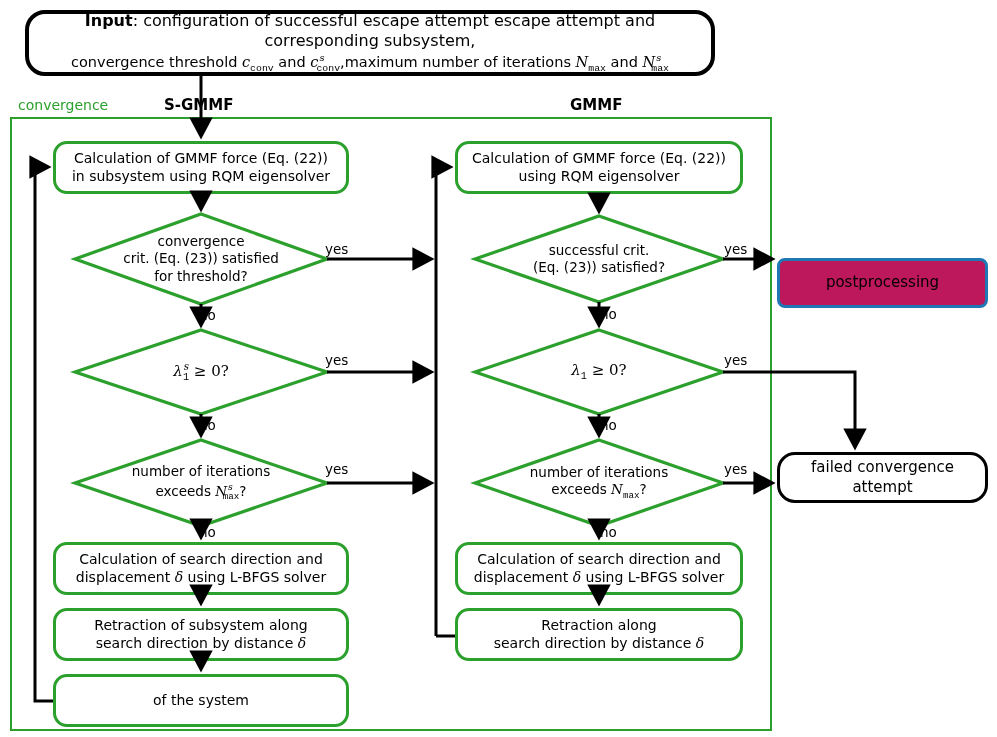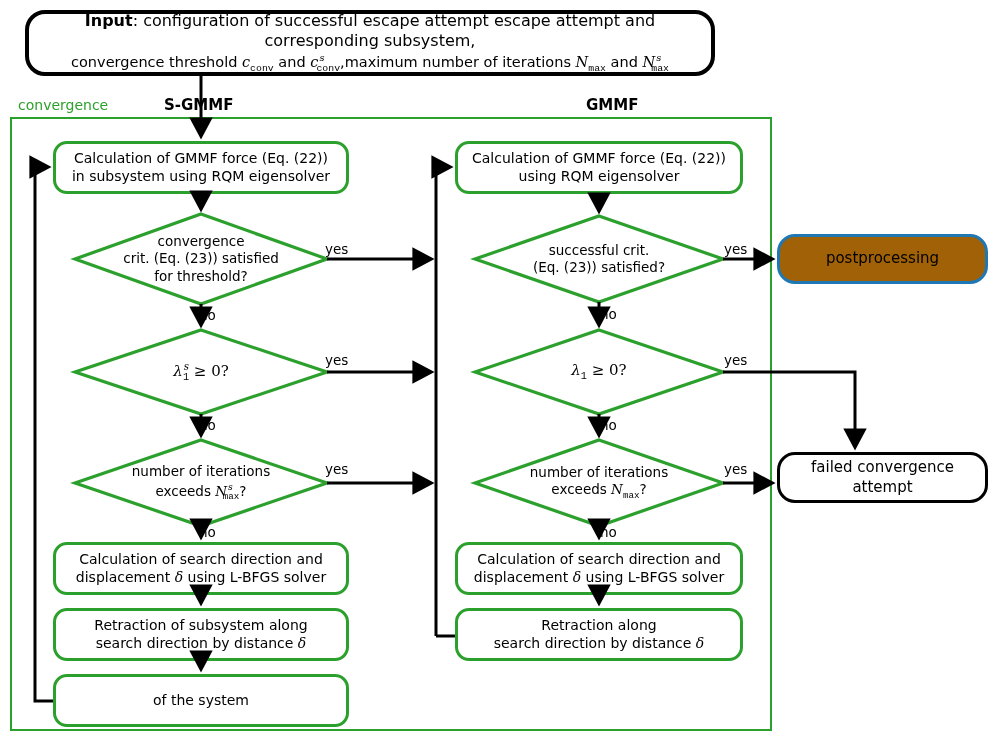--- a/index.html
+++ b/index.html
@@ -7,21 +7,21 @@
   #stage{position:relative;width:997px;height:737px;background:#fff;overflow:hidden;}
 
   .node{position:absolute;box-sizing:border-box;display:flex;align-items:center;
         justify-content:center;text-align:center;line-height:1.28;color:#000;}
 
   
   .proc{border:3px solid #2ca02c;border-radius:14px;background:#fff;font-size:14px;}
   
   .term{border:3.5px solid #000;border-radius:18px;background:#fff;font-size:15px;}
   
-  .termblue{border:3.5px solid #1f77b4;border-radius:18px;background:#a16207;font-size:15px;}
+  .termblue{border:3.5px solid #1f77b4;border-radius:8px;background:#be185d;font-size:15px;margin-top:24px;}
 
   .lbl{position:absolute;color:#000;font-size:13.5px;white-space:nowrap;}
   .hdr{position:absolute;font-weight:bold;font-size:15px;color:#000;white-space:nowrap;}
   .convlbl{position:absolute;color:#2ca02c;font-size:14px;white-space:nowrap;}
 
   .groupbox{position:absolute;border:2.2px solid #2ca02c;background:transparent;}
 
   svg.overlay{position:absolute;left:0;top:0;width:997px;height:737px;pointer-events:none;}
 
   .math{font-family:"DejaVu Serif","Liberation Serif",serif;font-style:italic;}
@@ -41,21 +41,21 @@
         <b>Input</b><span>: configuration of successful escape attempt escape attempt and corresponding subsystem,</span>
       </div>
       <div style="font-size:14.5px;">
         <span>convergence threshold </span><span class="math ib"><span>c</span><sub>conv</sub></span><span> and </span><span class="math ib"><span>c</span><sup style="position:relative;left:1px;">s</sup><sub style="margin-left:-7px;">conv</sub></span><span>,maximum number of iterations </span><span class="math ib"><span>N</span><sub>max</sub></span><span> and </span><span class="math ib"><span>N</span><sup style="position:relative;left:1px;">s</sup><sub style="margin-left:-9px;">max</sub></span>
       </div>
     </div>
   </div>
 
   <div class="convlbl" style="left:18px;top:97px;">convergence</div>
   <div class="hdr" style="left:164px;top:96px;">S-GMMF</div>
-  <div class="hdr" style="left:586px;top:96px;">GMMF</div>
+  <div class="hdr" style="left:570px;top:96px;">GMMF</div>
 
   <div class="groupbox" style="left:10px;top:117px;width:758px;height:610px;"></div>
 
   <div class="node proc" style="left:53px;top:141px;width:296px;height:53px;">
     <div>
       <div>Calculation of GMMF force (Eq. (22))</div>
       <div>in subsystem using RQM eigensolver</div>
     </div>
   </div>
 

